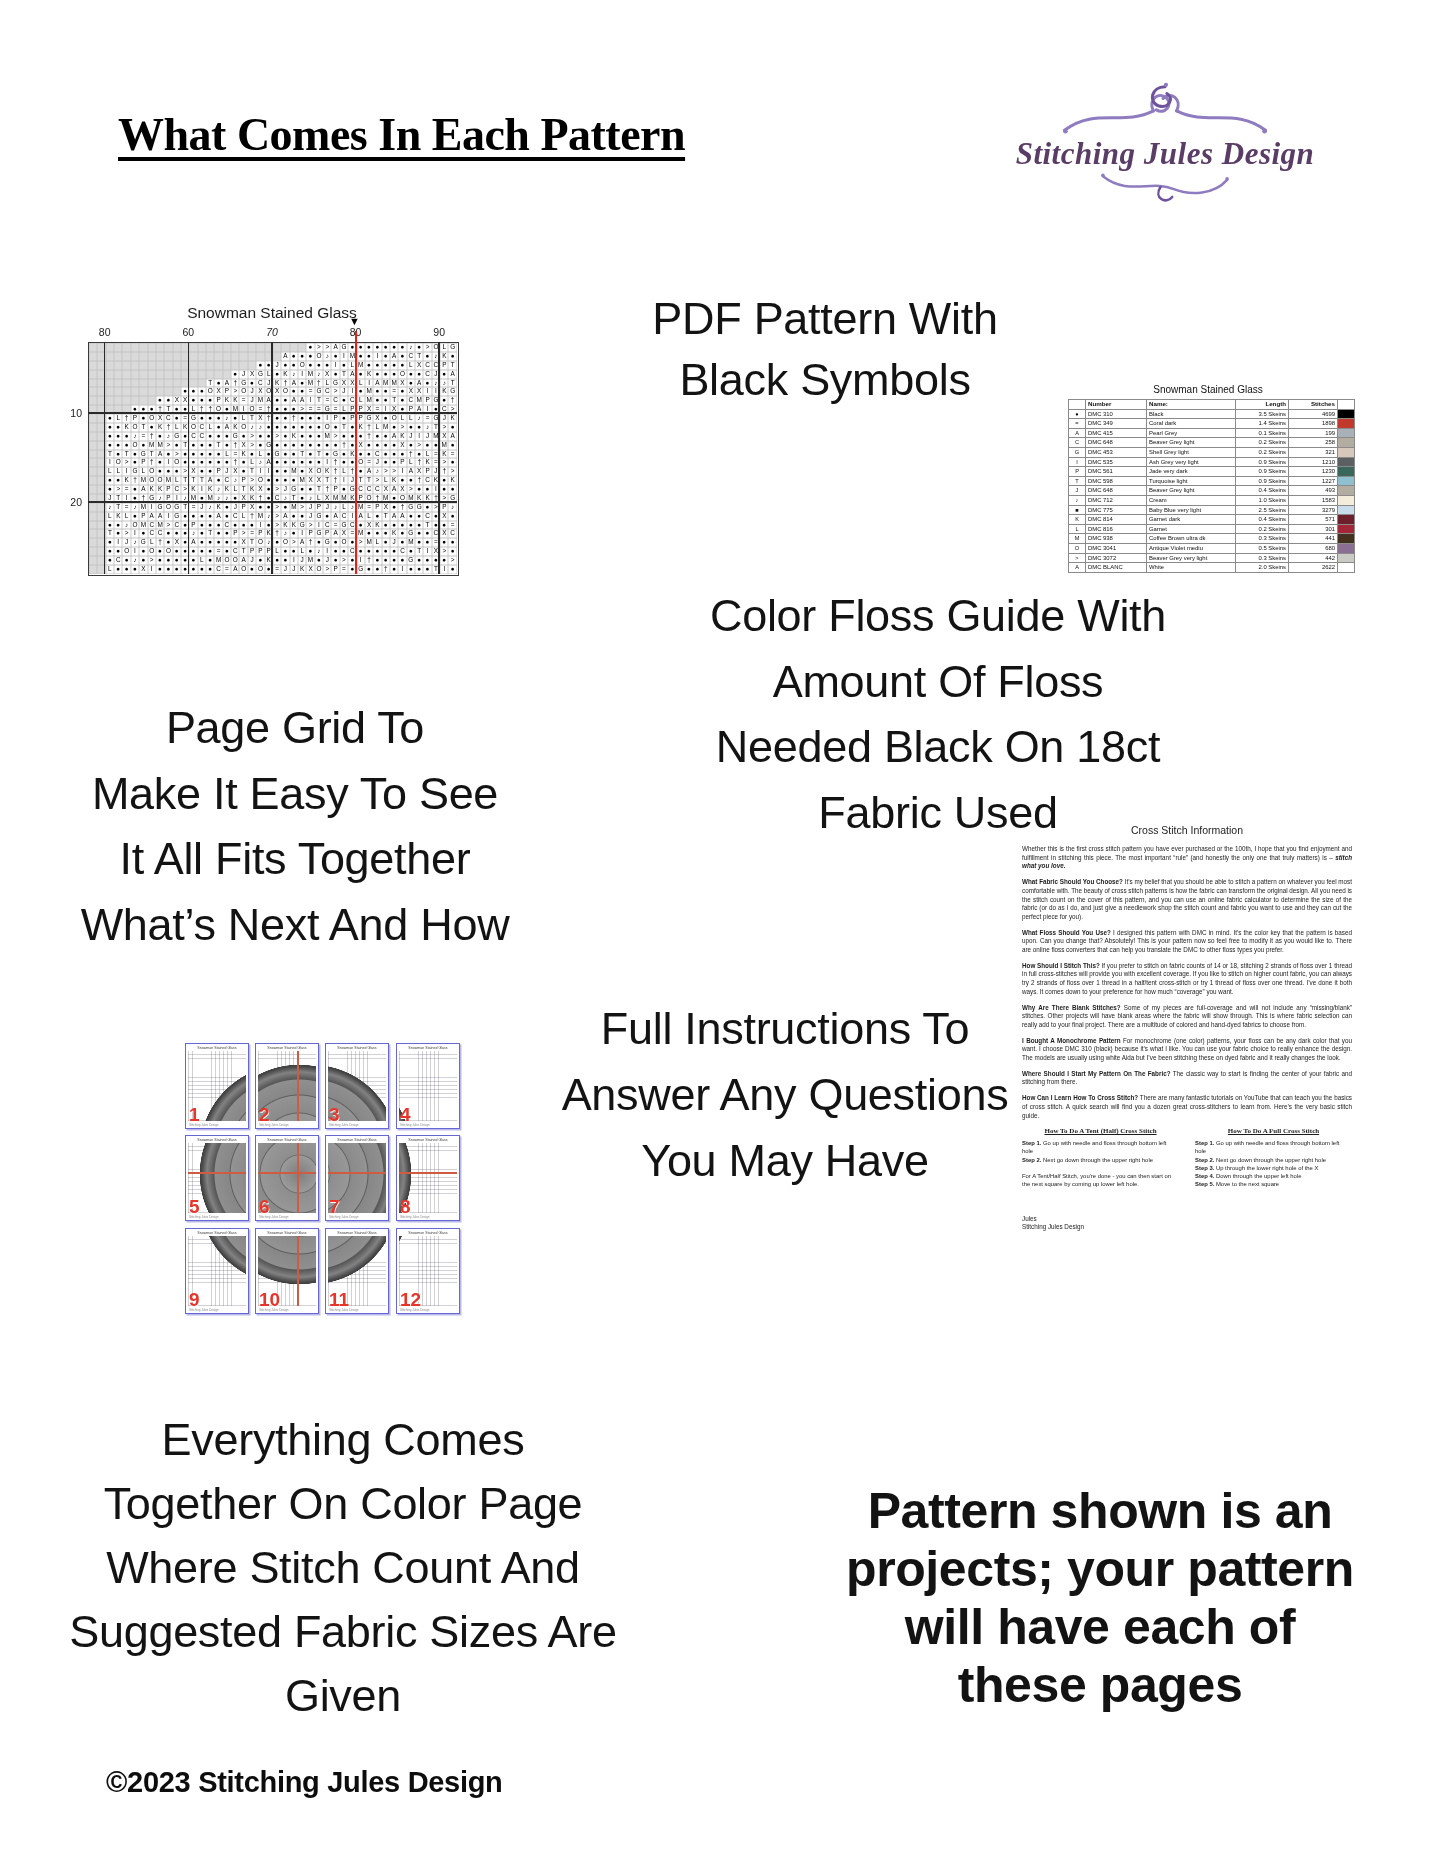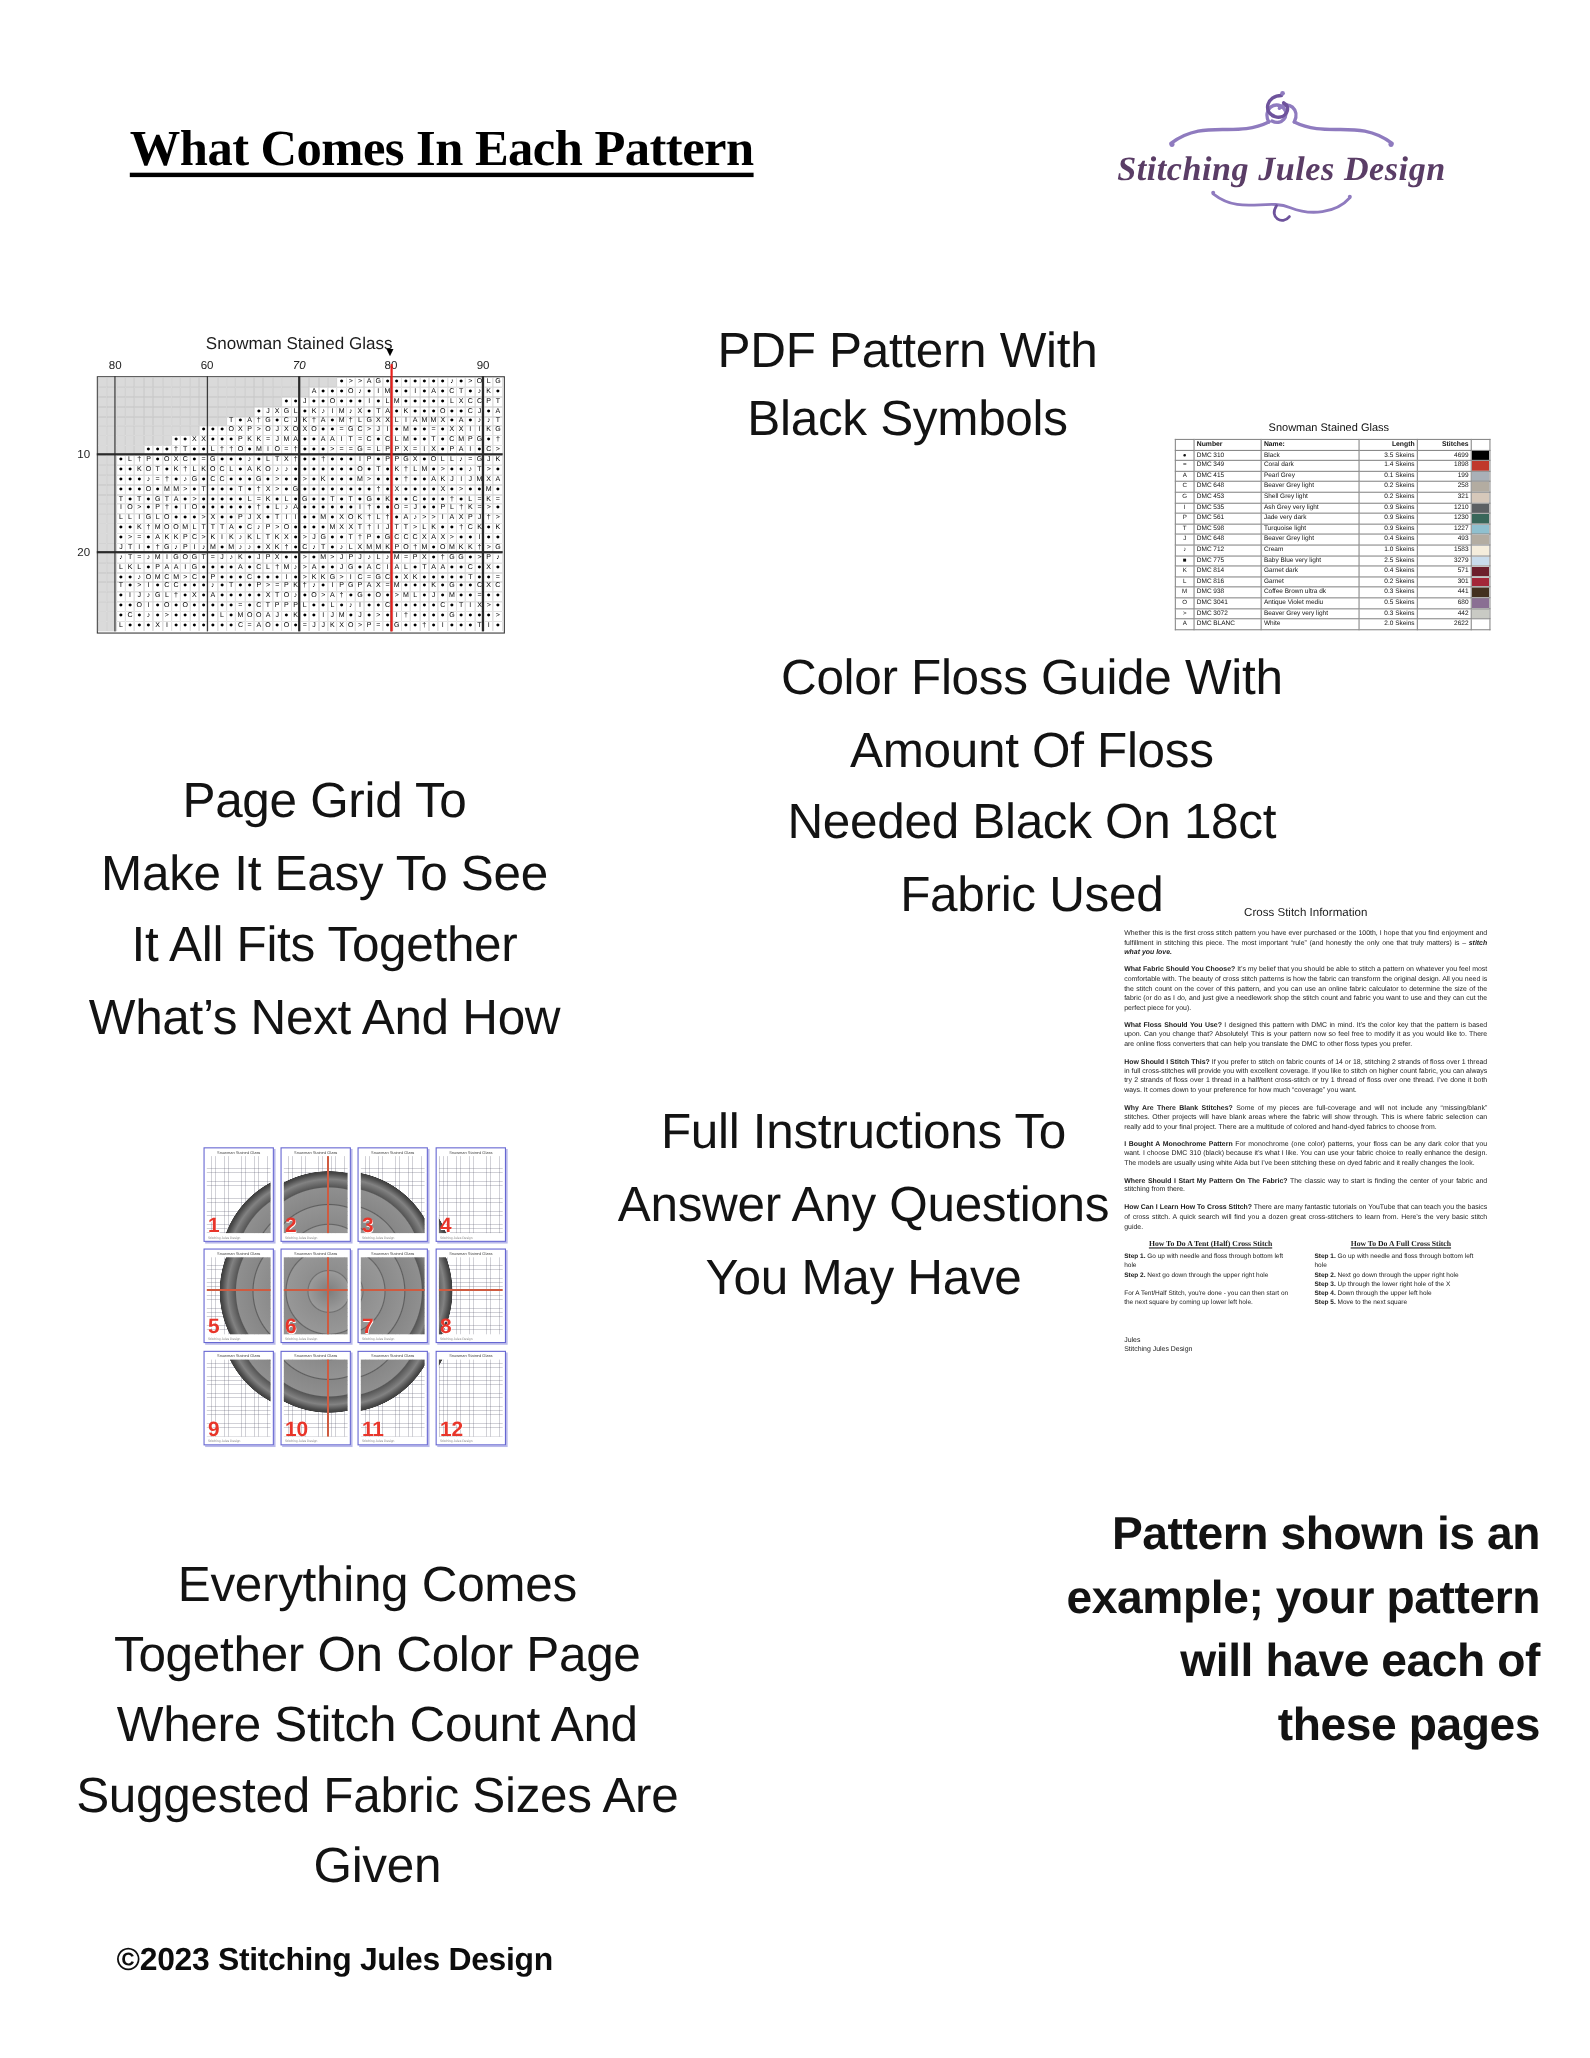--- a/index.html
+++ b/index.html
@@ -26,21 +26,21 @@
   .chart-redline{position:absolute;width:2.4px;background:#e81f1a;top:33px;height:243px;}
   .chart-arrow{position:absolute;top:17px;font-size:11px;color:#000;}
 
   
   .caption{position:absolute;text-align:center;color:#131313;font-size:45px;letter-spacing:-0.3px;}
   .cap-pdf{left:525px;top:288px;width:600px;line-height:61px;}
   .cap-floss{left:638px;top:583px;width:600px;line-height:65.5px;}
   .cap-grid{left:10px;top:695px;width:570px;line-height:65.5px;}
   .cap-instr{left:485px;top:996px;width:600px;line-height:66px;}
   .cap-every{left:43px;top:1408px;width:600px;line-height:64px;}
-  .cap-example{left:800px;top:1365px;width:600px;line-height:58px;font-weight:700;font-size:42px;letter-spacing:-0.4px;text-align:right;}
+  .cap-example{left:800px;top:1482px;width:600px;line-height:58px;font-weight:700;font-size:50px;letter-spacing:-0.4px;}
 
   
   .floss{position:absolute;left:1068px;top:384px;width:280px;}
   .floss-title{text-align:center;font-size:10px;color:#111;margin-bottom:4px;}
   .floss table{border-collapse:collapse;width:100%;border:1.2px solid #444;table-layout:fixed;}
   .floss th,.floss td{border:0.5px solid #8a8a8a;font-size:5.9px;line-height:8.6px;padding:0 2px;white-space:nowrap;overflow:hidden;color:#111;}
   .floss th{text-align:left;font-weight:700;font-size:6.2px;}
   .floss .sym{width:12px;text-align:center;font-size:5.6px;}
   .floss .num{width:56px;}
   .floss .nm{width:84px;}
@@ -1301,21 +1301,21 @@
     </div>
   <div class="caption cap-every">
       <div>Everything Comes</div>
       <div>Together On Color Page</div>
       <div>Where Stitch Count And</div>
       <div>Suggested Fabric Sizes Are</div>
       <div>Given</div>
     </div>
   <div class="caption cap-example">
       <div>Pattern shown is an</div>
-      <div>example; your pattern</div>
+      <div>projects; your pattern</div>
       <div>will have each of</div>
       <div>these pages</div>
     </div>
 
   <div class="floss">
     <div class="floss-title">Snowman Stained Glass</div>
     <table>
       <thead id="floss-head">
           <tr>
             <th class="sym"></th>

